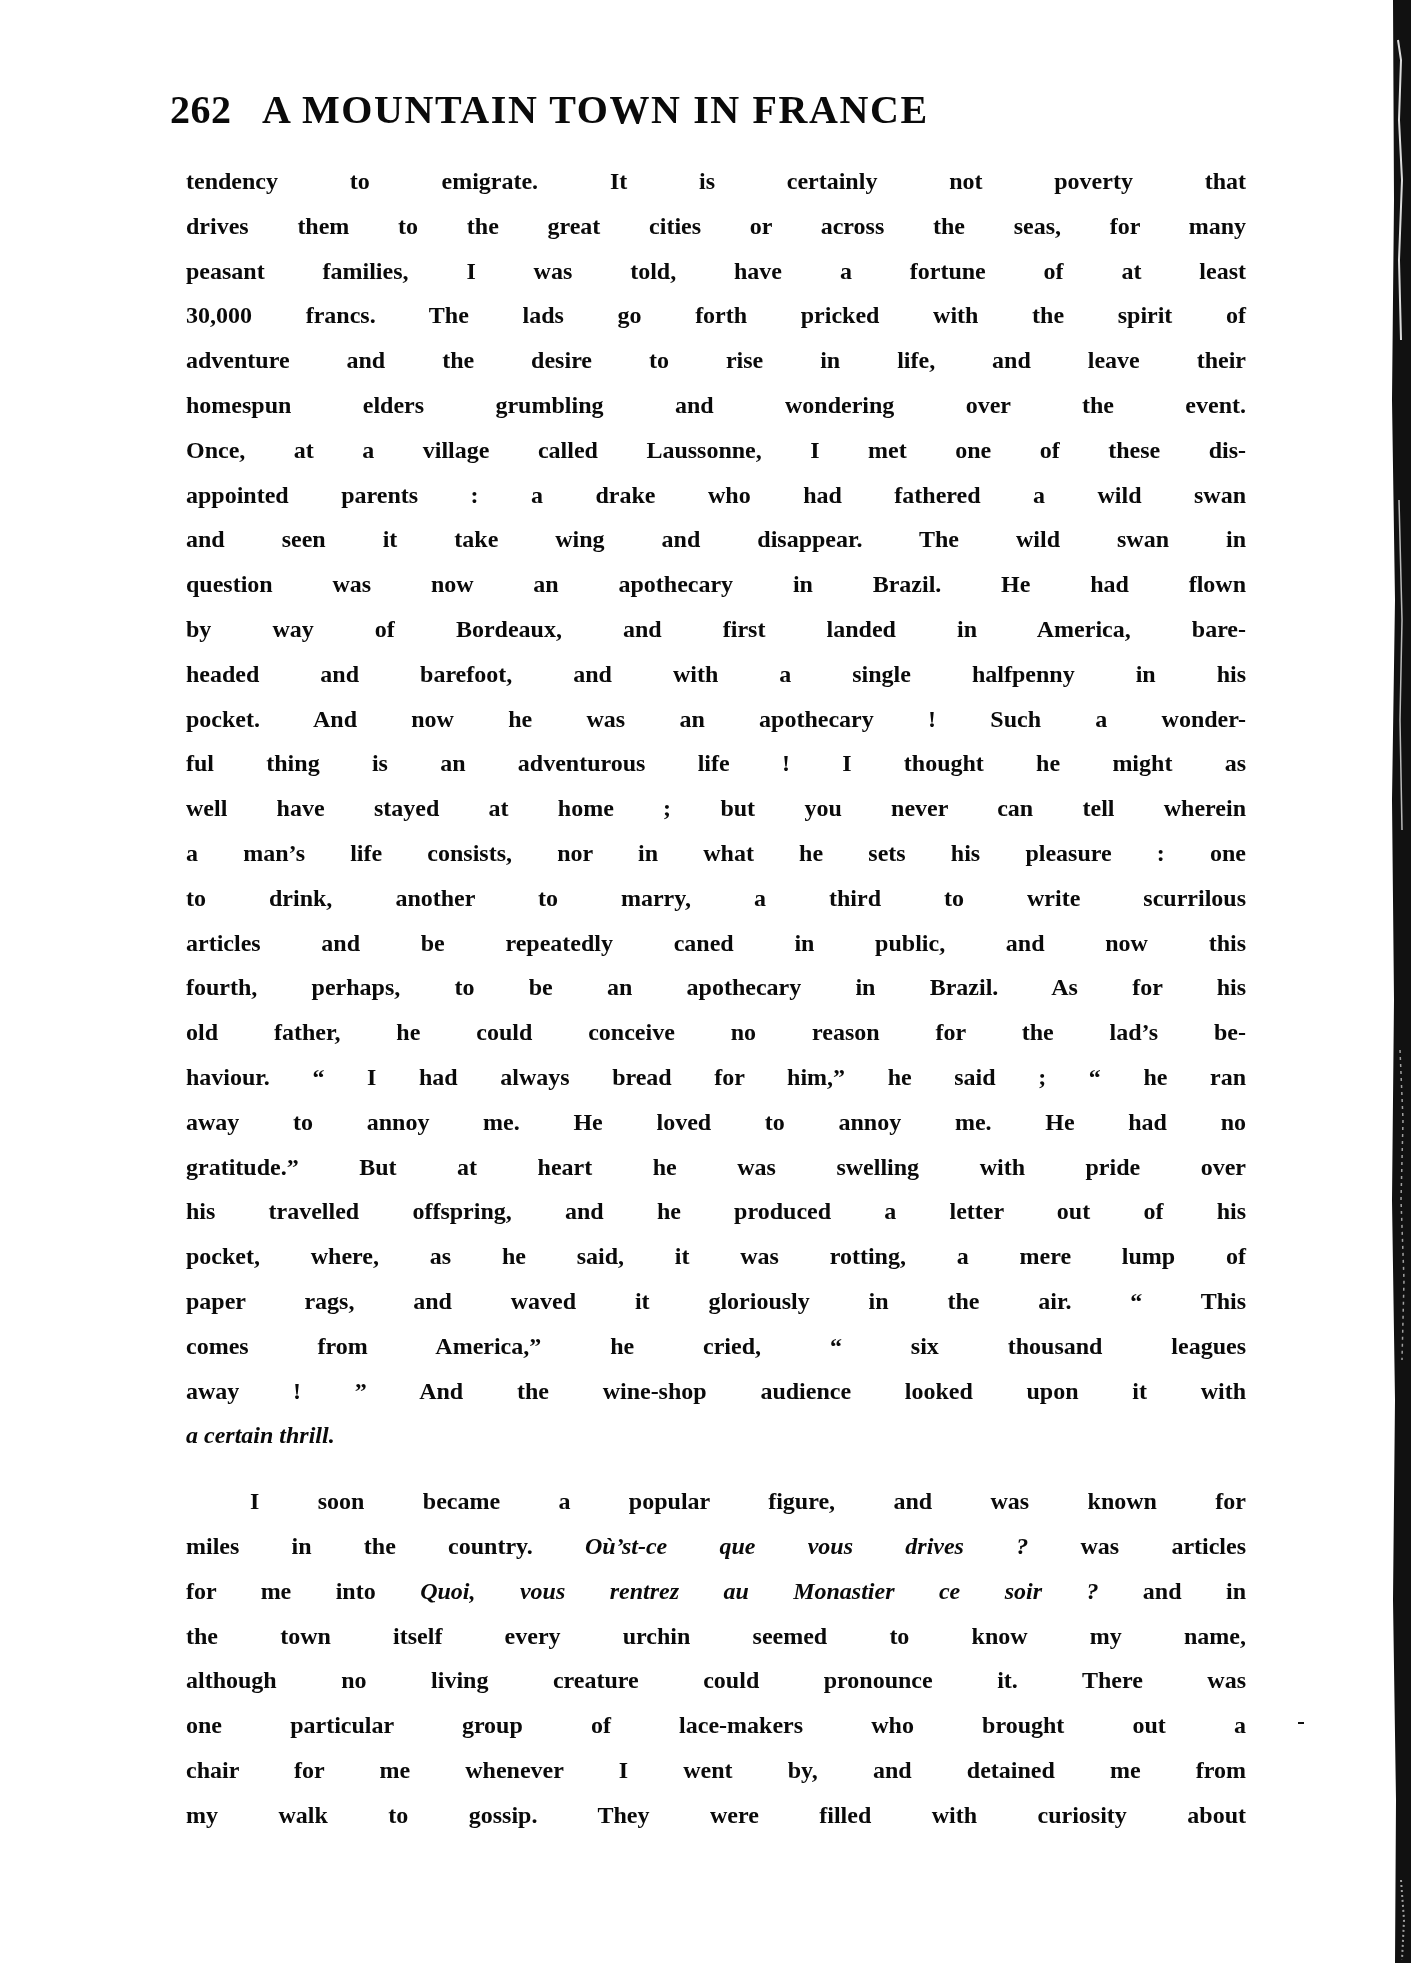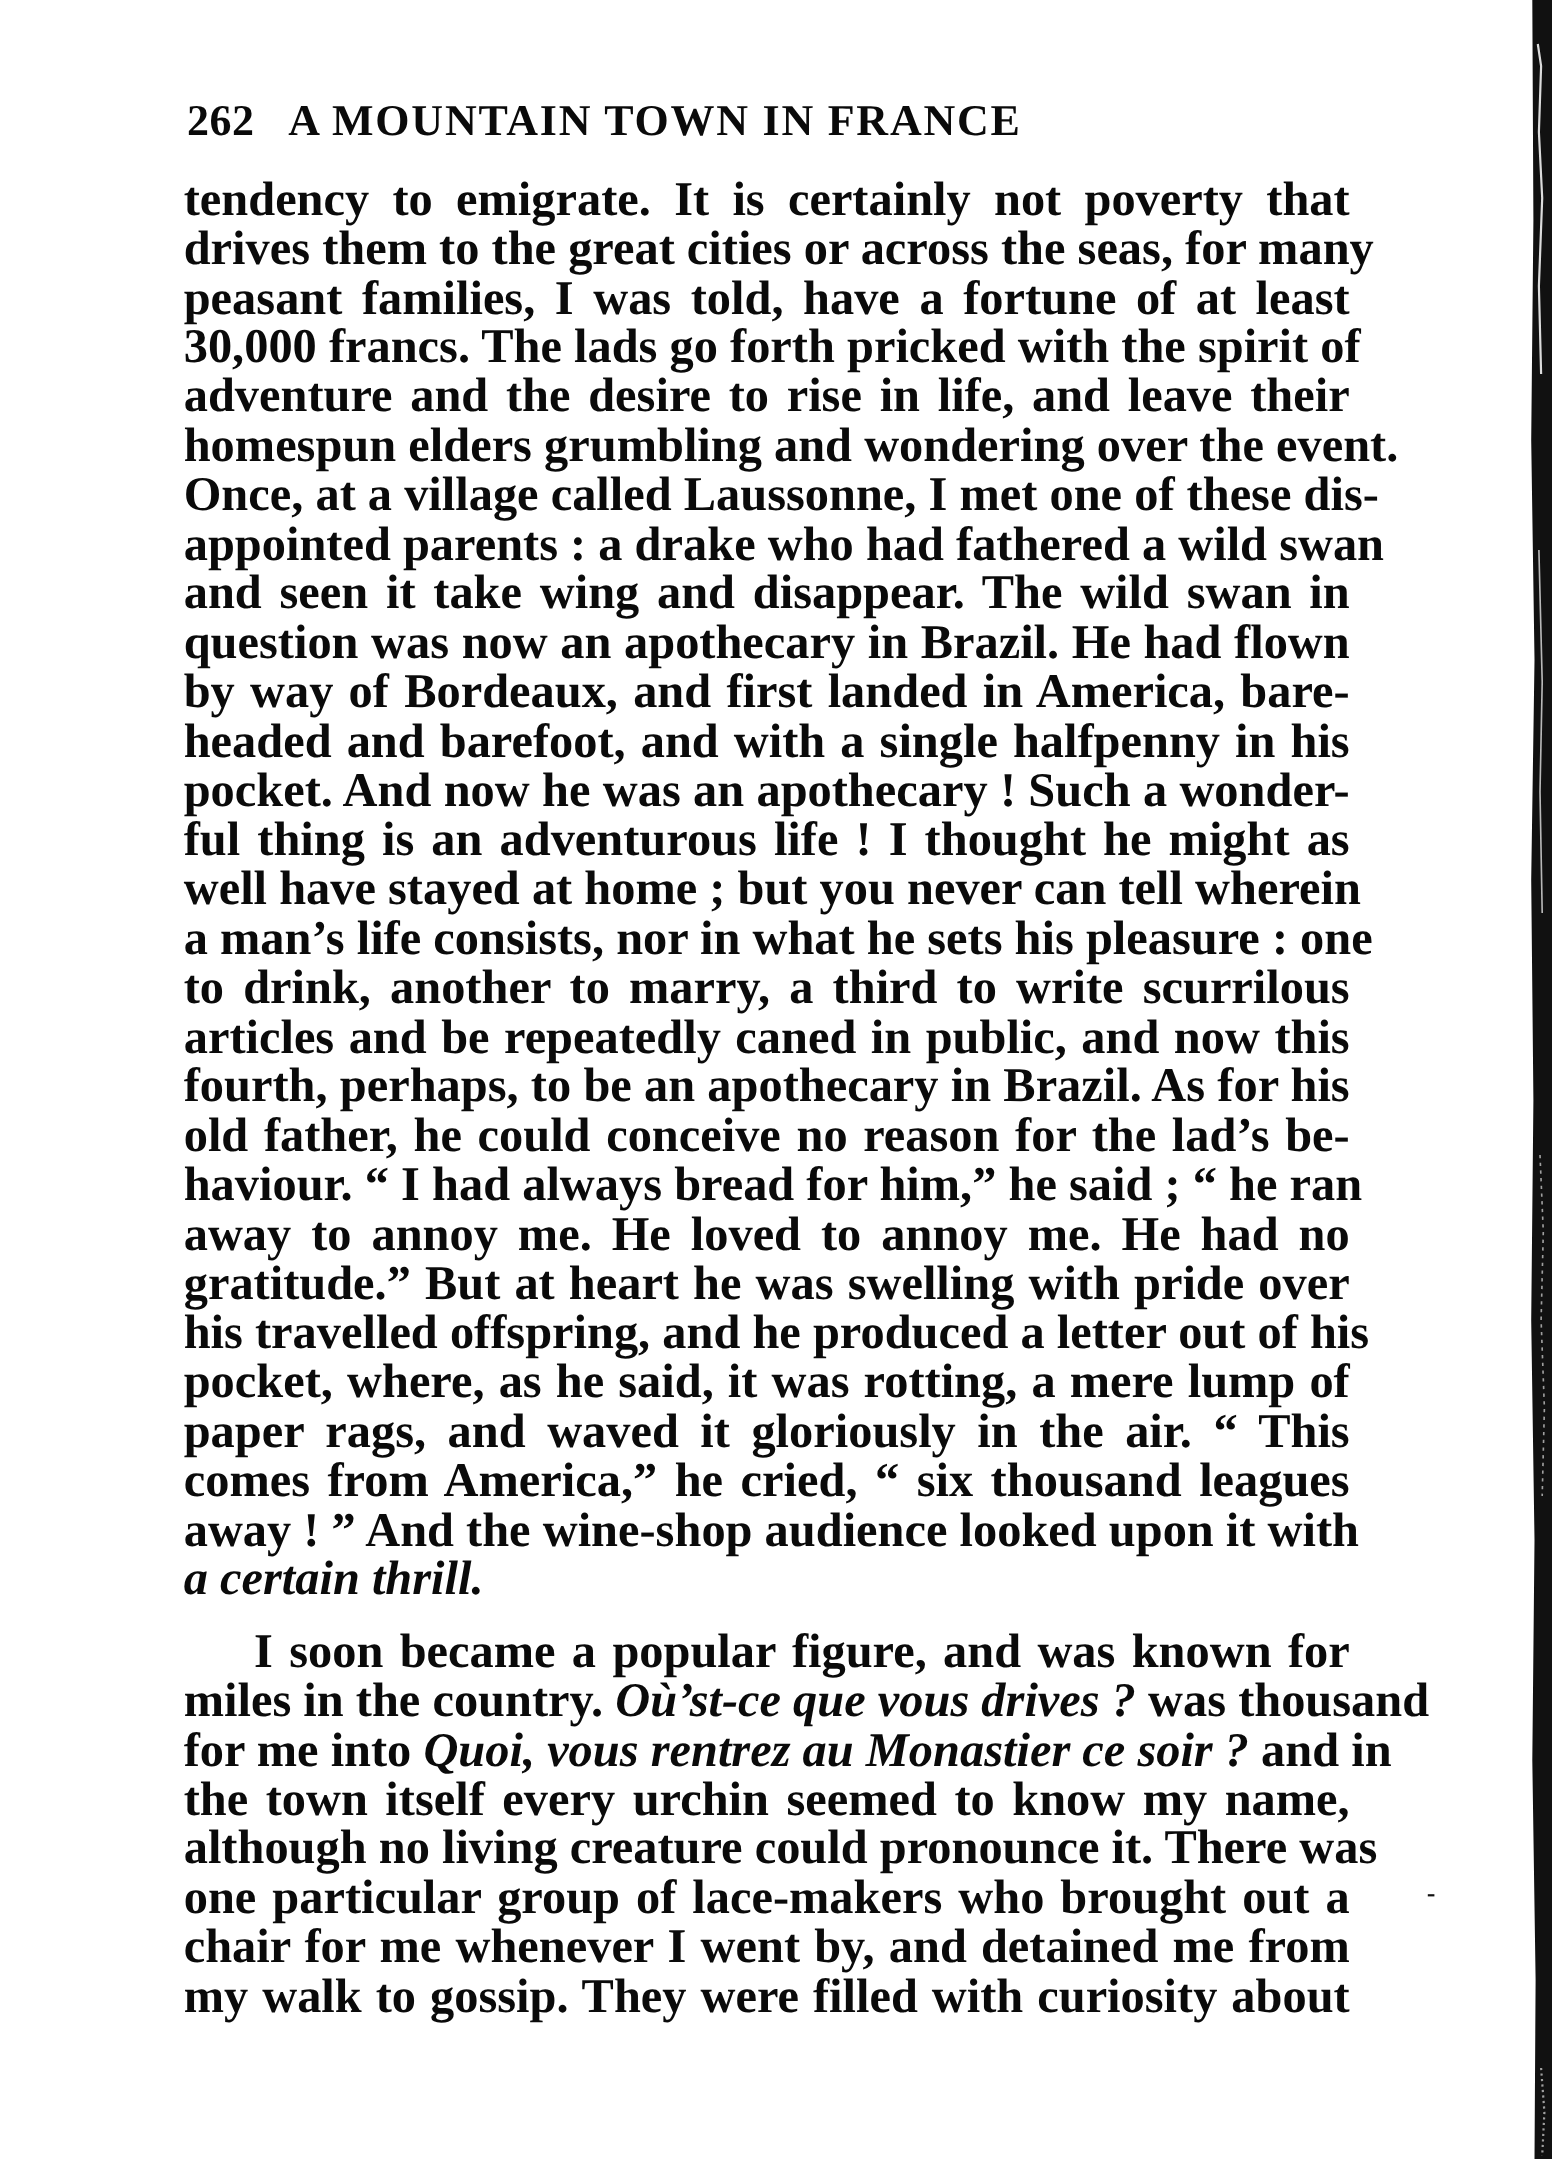--- a/index.html
+++ b/index.html
@@ -37,24 +37,24 @@
   .running-head .folio {
     display: inline-block;
     width: 92px;
   }
   .running-head .title {
     display: inline-block;
     letter-spacing: 1.6px;
   }
   .body-text {
     position: absolute;
-    left: 167px;
+    left: 186px;
     top: 159px;
     width: 1060px;
-    font-size: 44px;
+    font-size: 24px;
     line-height: 44.8px;
     font-weight: bold;
   }
   .line {
     display: block;
     height: 44.8px;
     white-space: nowrap;
     text-align: justify;
     text-align-last: justify;
     overflow: visible;
@@ -125,21 +125,21 @@
       <span class="line">his travelled offspring, and he produced a letter out of his</span>
       <span class="line">pocket, where, as he said, it was rotting, a mere lump of</span>
       <span class="line">paper rags, and waved it gloriously in the air.  “ This</span>
       <span class="line">comes from America,” he cried, “ six thousand leagues</span>
       <span class="line">away ! ”  And the wine-shop audience looked upon it with</span>
       <span class="line last">a certain thrill.</span>
     </div>
 
     <div>
       <span class="line indent">I soon became a popular figure, and was known for</span>
-      <span class="line"><span>miles in the country.  </span><i>Où’st-ce que vous drives ?</i><span> was thousand</span></span>
+      <span class="line"><span>miles in the country.  </span><i>Où’st-ce que vous drives ?</i><span> was articles</span></span>
       <span class="line"><span>for me into </span><i>Quoi, vous rentrez au Monastier ce soir ?</i><span> and in</span></span>
       <span class="line">the town itself every urchin seemed to know my name,</span>
       <span class="line">although no living creature could pronounce it.  There was</span>
       <span class="line">one particular group of lace-makers who brought out a</span>
       <span class="line">chair for me whenever I went by, and detained me from</span>
       <span class="line">my walk to gossip.  They were filled with curiosity about</span>
     </div>
   </div>
 
   <div class="speck"></div>

